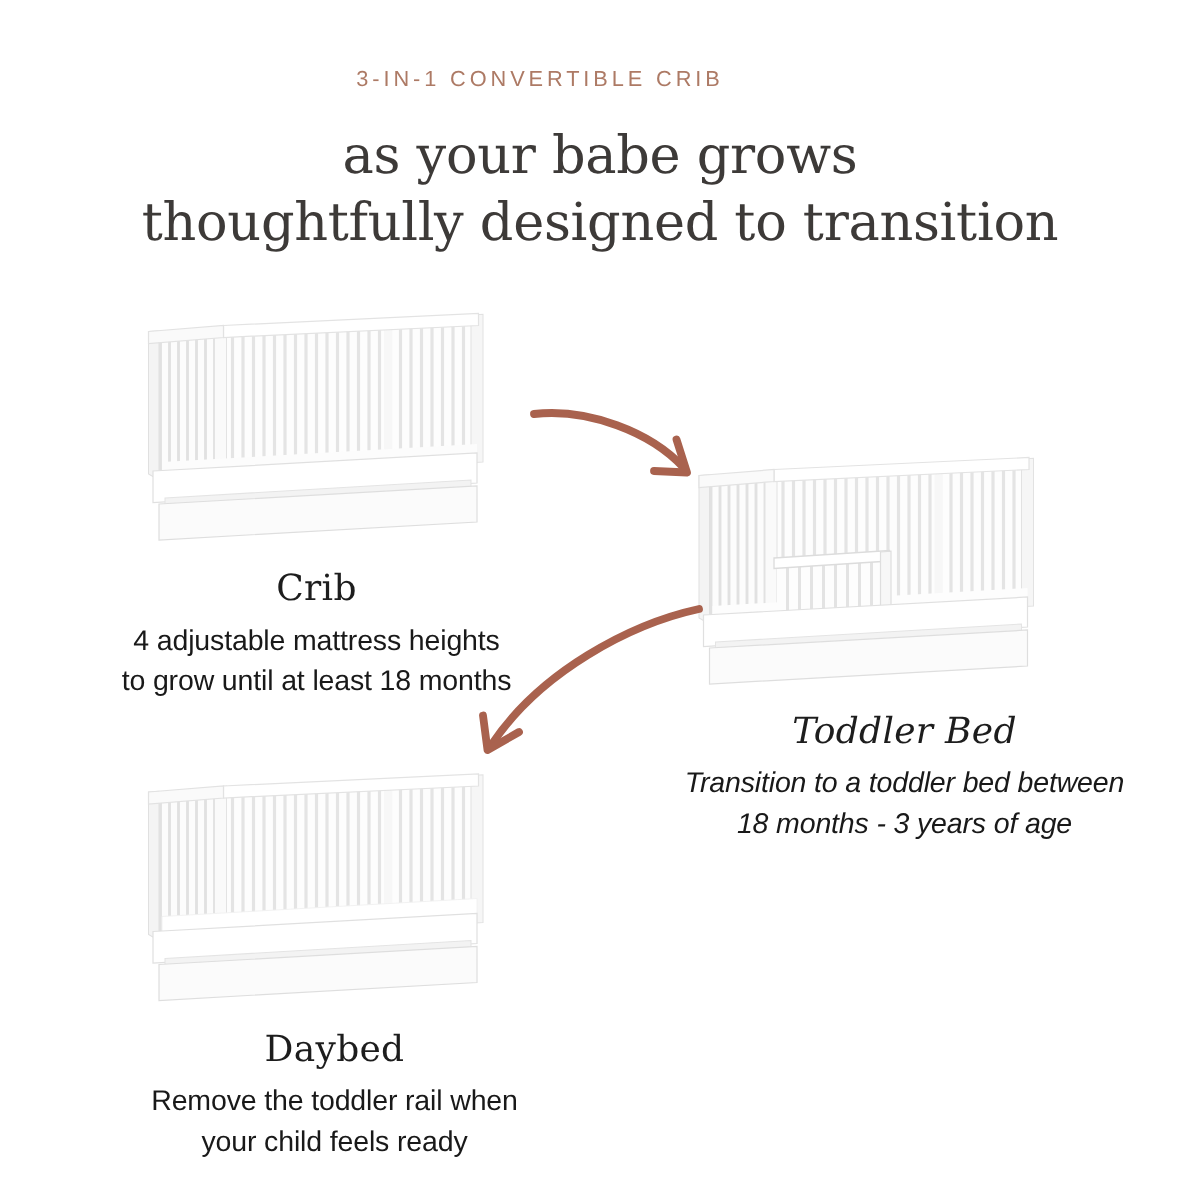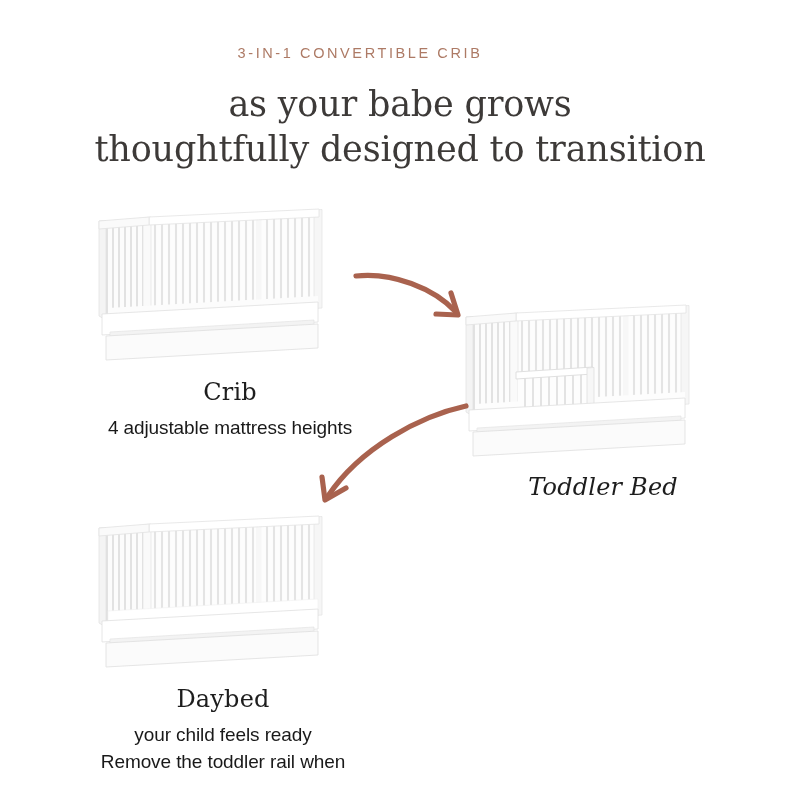--- a/index.html
+++ b/index.html
@@ -64,21 +64,21 @@
   }
   .caption .desc .l { display: block; }
   .caption .note {
     font-family: "Liberation Sans", sans-serif;
     font-size: 12.4px;
     color: #191919;
     margin-top: 5px;
     letter-spacing: -0.1px;
   }
 
-  #caption-crib   { left: 80px;  top: 378px;  width: 300px; }
+  #caption-crib   { left: 61px;  top: 378px;  width: 300px; }
   #caption-tod    { left: 443px; top: 473px;  width: 320px; font-style: italic; }
   #caption-day    { left: 73px;  top: 685px;  width: 300px; }
 
   
   .bed { position: absolute; }
   #bed-crib    { left: 96px;  top: 196px; width: 252px; height: 172px; }
   #bed-toddler { left: 463px; top: 292px; width: 252px; height: 172px; }
   #bed-daybed  { left: 96px;  top: 503px; width: 252px; height: 172px; }
 
   .bed svg { display: block; width: 100%; height: 100%; overflow: visible; }
@@ -355,26 +355,31 @@
 
     <polygon points="14,136 218,124 218,143 14,155" fill="#f3f3f3" stroke="#e4e4e4" stroke-width="0.7"></polygon>
     <polygon points="10,140 222,128 222,152 10,164" fill="#fbfbfb" stroke="#dedede" stroke-width="0.8"></polygon>
   </svg>
 </div>
 
 <div class="caption" id="caption-crib">
   <div class="title">Crib</div>
   <div class="desc">
     <span class="l">4 adjustable mattress heights</span>
+    <span class="l">to grow until at least 18 months</span>
   </div>
 </div>
 
 <div class="caption" id="caption-tod">
   <div class="title">Toddler Bed</div>
+  <div class="desc">
+    <span class="l">Transition to a toddler bed between</span>
+    <span class="l">18 months - 3 years of age</span>
+  </div>
 </div>
 
 <div class="caption" id="caption-day">
   <div class="title">Daybed</div>
   <div class="desc">
+    <span class="l">Remove the toddler rail when</span>
     <span class="l">your child feels ready</span>
-    <span class="l">Remove the toddler rail when</span>
   </div>
 </div>
 
 </body></html>

